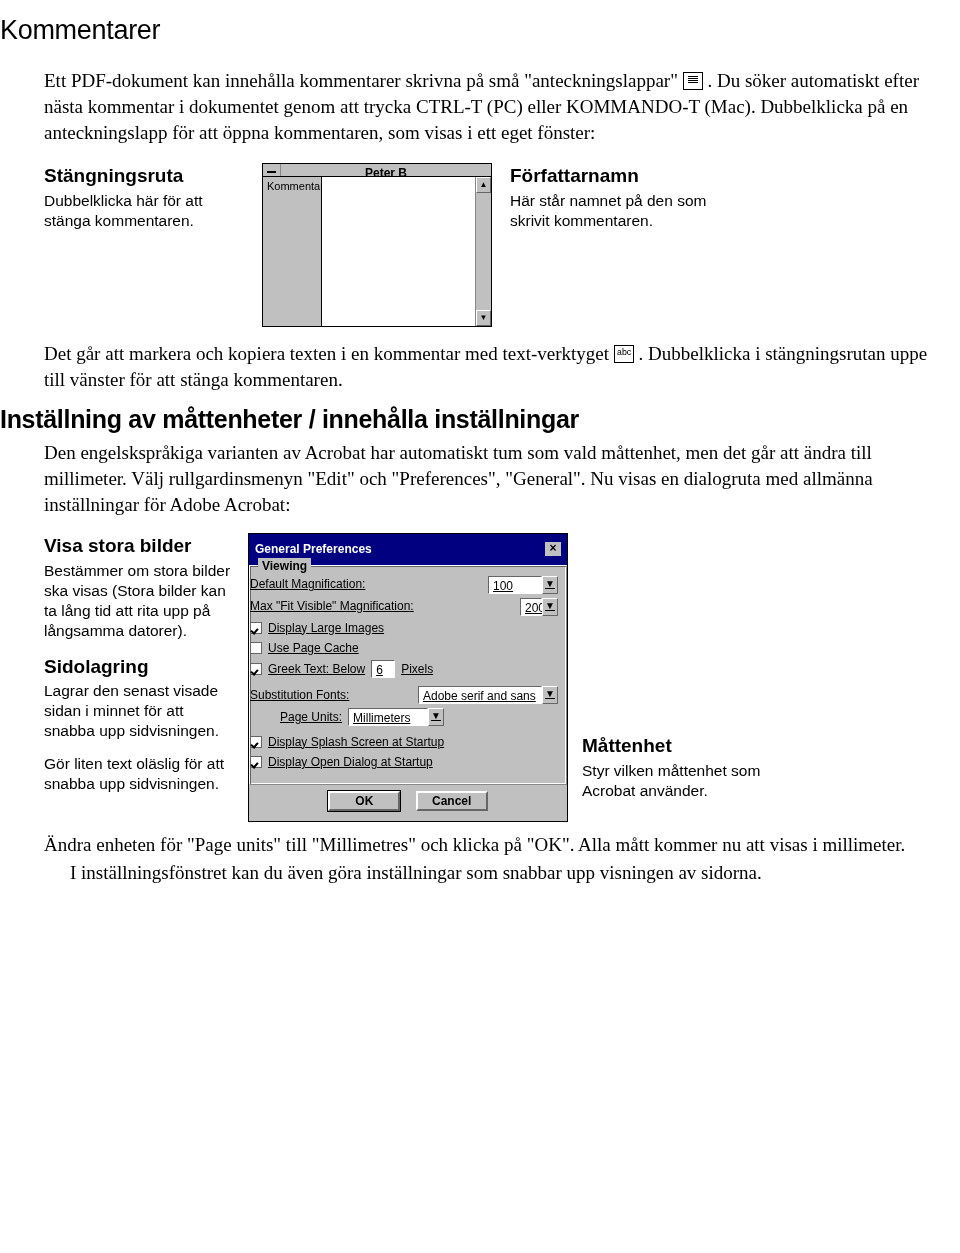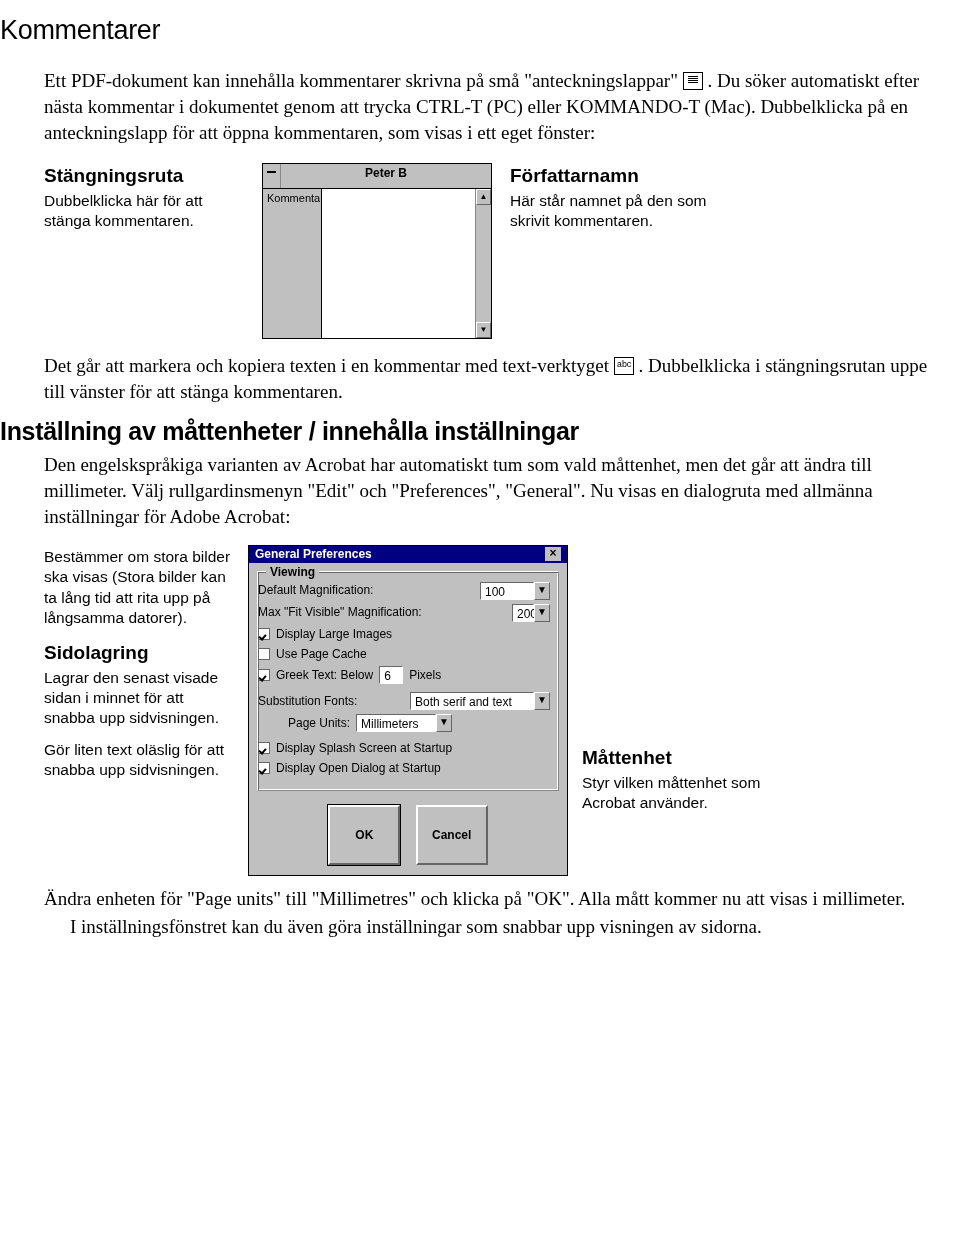--- a/index.html
+++ b/index.html
@@ -30,47 +30,47 @@
     padding: 2px;
   }
   .inline-icon .bars { display:block; border-top:1px solid #000; border-bottom:1px solid #000; height:3px; margin:1px 2px; }
 
   
   .fig1 { display: flex; align-items: flex-start; margin: 18px 0 14px 44px; gap: 18px; }
   .callout-col { width: 200px; font-family: "Helvetica Neue", Helvetica, Arial, sans-serif; }
   .callout-title { font-family: "Arial Narrow", Arial, sans-serif; font-weight: 700; font-size: 19px; margin: 0; }
   .callout-text { font-size: 15.5px; line-height: 1.3; margin: 2px 0 12px 0; }
   .comment-window { width: 230px; }
-  .cw-tb { display:flex; background:#c0c0c0; border:1px solid #000; height:26px; }
+  .cw-tb { display:flex; background:#c0c0c0; border:1px solid #000; height:14px; }
   .cw-close { width:18px; border-right:1px solid #888; position:relative; }
   .cw-close::after { content:""; position:absolute; left:4px; top:7px; width:9px; height:2px; background:#000; }
   .cw-title { flex:1; font-family: Arial, sans-serif; font-size:12px; font-weight:700; text-align:center; padding-top:1px; }
   .cw-body { display:flex; }
   .cw-label { width:60px; background:#c0c0c0; border:1px solid #000; border-top:none; font-family: Arial, sans-serif; font-size:11px; padding:2px 4px; }
   .cw-text { flex:1; height:150px; background:#fff; border:1px solid #000; border-left:none; border-top:none; position:relative; }
   .cw-scroll { position:absolute; right:0; top:0; bottom:0; width:16px; background:#c0c0c0; border-left:1px solid #888; }
   .cw-sbtn { height:16px; border:1px solid #fff; border-right-color:#666; border-bottom-color:#666; font-size:8px; text-align:center; line-height:14px; color:#000; background:#c0c0c0; }
   .cw-sbtn.bot { position:absolute; bottom:0; left:0; right:0; }
 
   
   .fig2 { display:flex; align-items:flex-start; margin: 16px 0 10px 44px; gap: 14px; }
   .prefs { width: 320px; background:#c0c0c0; border:1px solid #000; font-family: "MS Sans Serif", Arial, sans-serif; font-size:12px; color:#000; }
-  .prefs-tb { background:#000080; color:#fff; font-weight:700; padding:0 6px; display:flex; align-items:center; }
+  .prefs-tb { background:#000080; color:#fff; font-weight:700; padding:7px 6px; display:flex; align-items:center; }
   .prefs-tb .x { margin-left:auto; width:16px; height:14px; background:#c0c0c0; color:#000; text-align:center; line-height:13px; font-weight:700; }
-  .group { border:1px solid #888; border-top-color:#fff; border-left-color:#fff; margin:8px; padding:6px 8px 10px 0; position:relative; box-shadow: inset 1px 1px 0 #666, inset -1px -1px 0 #fff;}
+  .group { border:1px solid #888; border-top-color:#fff; border-left-color:#fff; padding:6px 8px 10px 0; position:relative; box-shadow: inset 1px 1px 0 #666, inset -1px -1px 0 #fff; text-decoration: underline;}
   .group::before { content: attr(data-legend); position:absolute; top:-8px; left:8px; background:#c0c0c0; padding:0 4px; font-weight:700; }
   .row { display:flex; align-items:center; gap:6px; margin:4px 0; }
   .row .lab { flex:0 0 auto; }
   .field { background:#fff; border:1px solid #666; border-right-color:#fff; border-bottom-color:#fff; height:18px; padding:1px 4px; font-size:12px; }
   .dd { display:inline-flex; }
   .dd .ar { width:16px; height:18px; background:#c0c0c0; border:1px solid #fff; border-right-color:#666; border-bottom-color:#666; text-align:center; line-height:14px; font-size:10px; }
   .cb { width:12px; height:12px; border:1px solid #666; background:#fff; display:inline-block; position:relative; flex: 0 0 12px; }
   .cb.checked::after { content:""; position:absolute; left:1px; top:4px; width:3px; height:5px; border:2px solid #000; border-top:none; border-left:none; transform: rotate(40deg); }
   .btnrow { text-align:center; padding:6px 0 10px 0; }
-  .btn { display:inline-block; min-width:72px; padding:20px 12px; background:#c0c0c0; border:2px solid #fff; border-right-color:#666; border-bottom-color:#666; font-weight:700; margin:0 6px; text-align:center; }
+  .btn { display:inline-block; min-width:72px; padding:0 12px; background:#c0c0c0; border:2px solid #fff; border-right-color:#666; border-bottom-color:#666; font-weight:700; margin:0 6px; text-align:center; }
   .btn.default { box-shadow: 0 0 0 1px #000; }
   .right-callout { width: 180px; font-family: "Helvetica Neue", Helvetica, Arial, sans-serif; margin-top: 200px; }
   .tight { margin-bottom: 0; }
 </style>
 </head>
 <body>
 
 <h1 class="section-head">Kommentarer</h1>
 
 <p class="body-para">
@@ -112,20 +112,21 @@
   <span class="inline-icon" style="font-size:9px; font-family:Liberation Mono, monospace; letter-spacing:-0.5px; padding-top:3px;">abc</span>
   <span>. Dubbelklicka i stängningsrutan uppe till vänster för att stänga kommentaren.</span>
 </p>
 
 <h2 class="sub-head">Inställning av måttenheter / innehålla inställningar</h2>
 
 <p class="body-para">Den engelskspråkiga varianten av Acrobat har automatiskt tum som vald måttenhet, men det går att ändra till millimeter. Välj rullgardinsmenyn "Edit" och "Preferences", "General". Nu visas en dialogruta med allmänna inställningar för Adobe Acrobat:</p>
 
 <div class="fig2">
   <div class="callout-col" style="width:190px;">
+    <p class="callout-title">Visa stora bilder</p>
     <p class="callout-text">Bestämmer om stora bilder ska visas (Stora bilder kan ta lång tid att rita upp på långsamma datorer).</p>
 
     <p class="callout-title">Sidolagring</p>
     <p class="callout-text">Lagrar den senast visade sidan i minnet för att snabba upp sidvisningen.</p>
 
     <p class="callout-text tight">Gör liten text oläslig för att snabba upp sidvisningen.</p>
   </div>
 
   <div class="prefs">
     <div class="prefs-tb">
@@ -157,21 +158,21 @@
       </div>
       <div class="row">
         <span class="cb checked"></span>
         <span class="lab">Greek Text: Below</span>
         <span class="field" style="width:24px;">6</span>
         <span class="lab">Pixels</span>
       </div>
       <div class="row" style="margin-top:8px;">
         <span class="lab">Substitution Fonts:</span>
         <span style="margin-left:auto;" class="dd">
-          <span class="field" style="width:124px;">Both serif and text</span>
+          <span class="field" style="width:124px;">Adobe serif and sans</span>
           <span class="ar">▼</span>
         </span>
       </div>
       <div class="row">
         <span class="lab" style="margin-left:30px;">Page Units:</span>
         <span class="dd">
           <span class="field" style="width:80px;">Millimeters</span>
           <span class="ar">▼</span>
         </span>
       </div>

